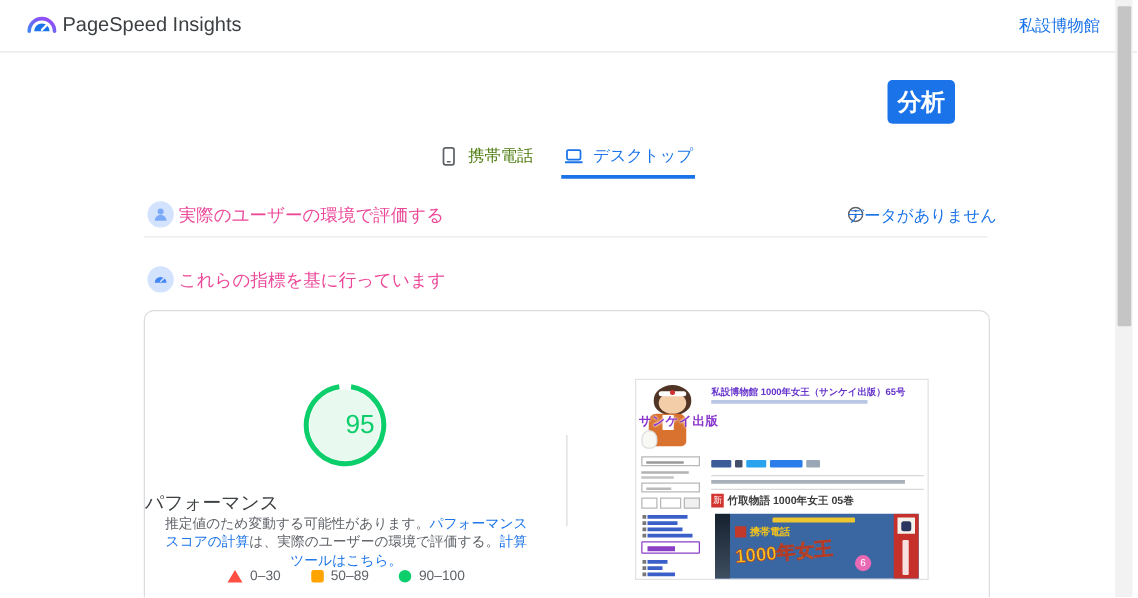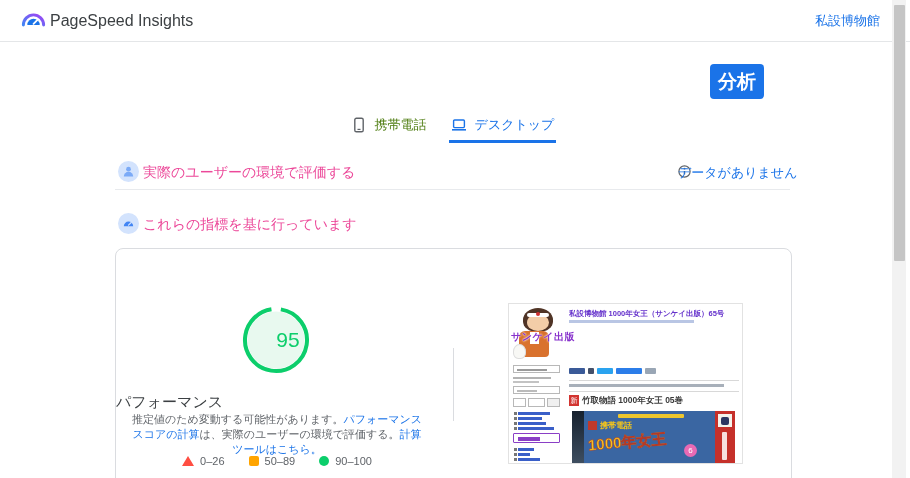--- a/index.html
+++ b/index.html
@@ -158,21 +158,21 @@
       </svg>
       <div class="gauge-num">95</div>
     </div>
     <div class="abs perf-label">パフォーマンス</div>
 
     <div class="abs perf-desc"><span>推定値のため変動する可能性があります。</span><span class="lnk">パフォーマンス スコアの計算</span><span>は、実際のユーザーの環境で評価する。</span><span class="lnk">計算ツールはこちら。</span></div>
 
     <div class="abs legend">
       <div class="leg-item">
         <span class="tri"></span>
-        <span>0–26</span>
+        <span>0–30</span>
       </div>
       <div class="leg-item">
         <span class="sq"></span>
         <span>50–89</span>
       </div>
       <div class="leg-item">
         <span class="circ"></span>
         <span>90–100</span>
       </div>
     </div>

